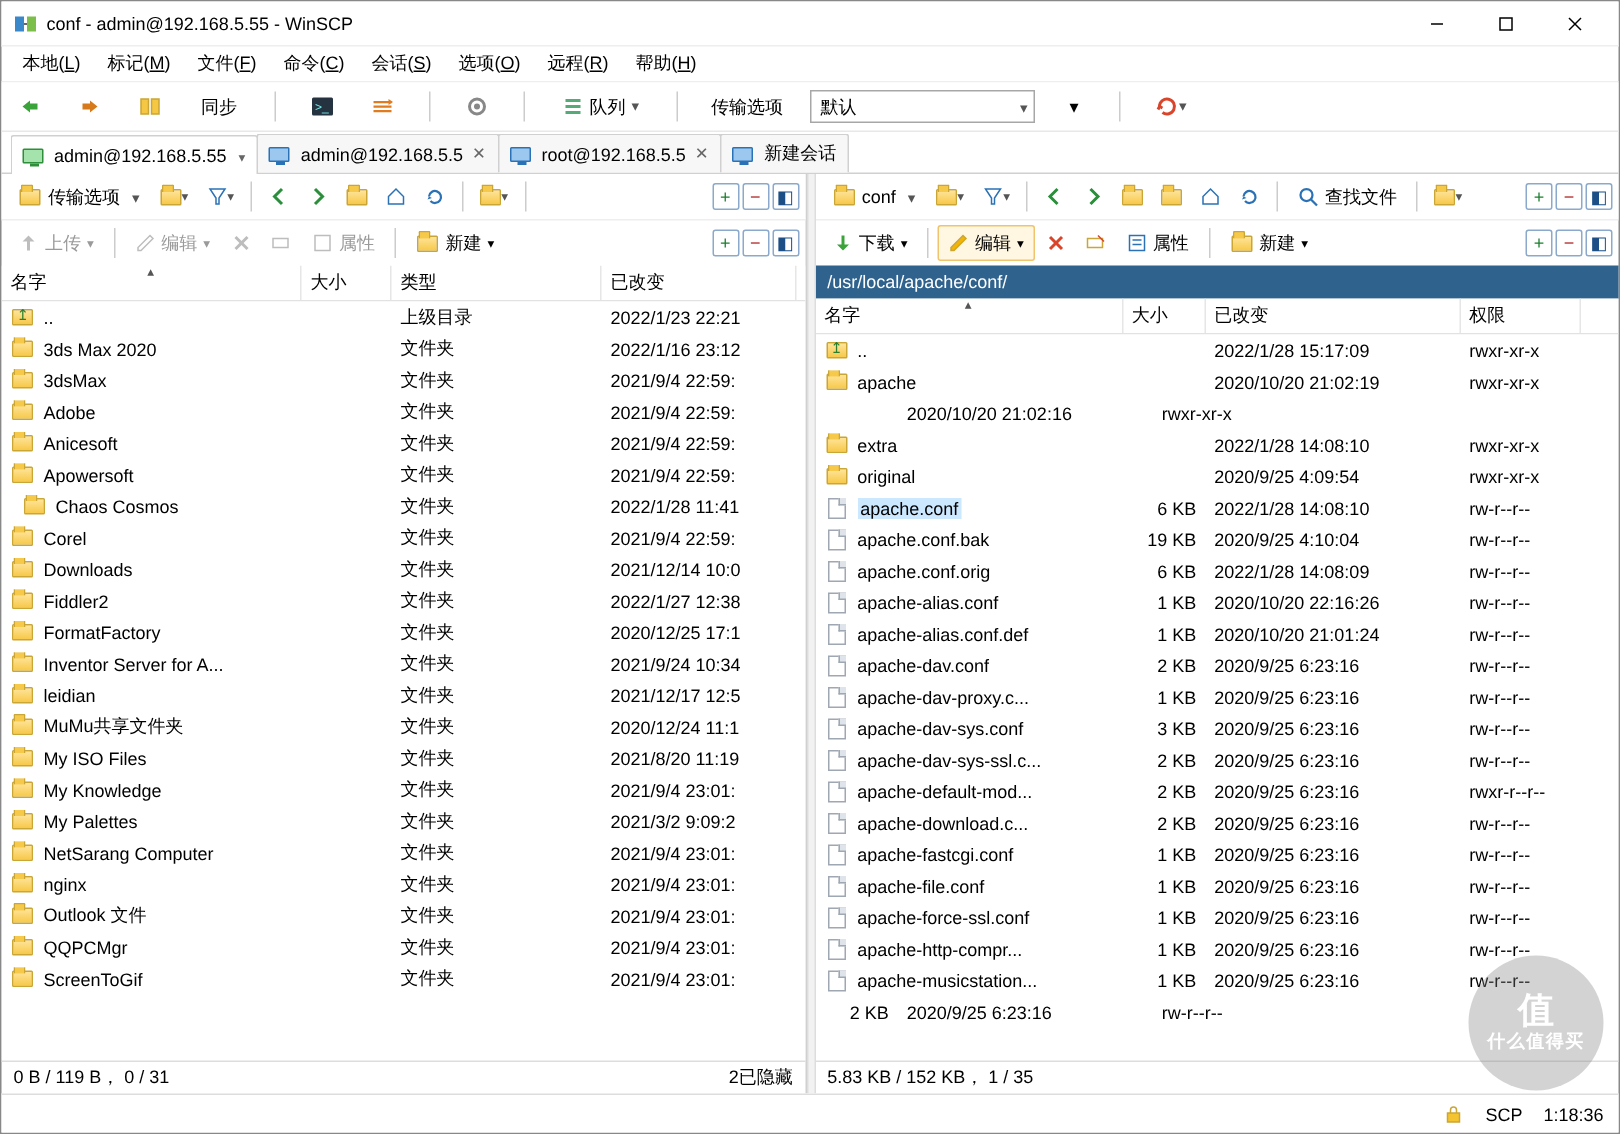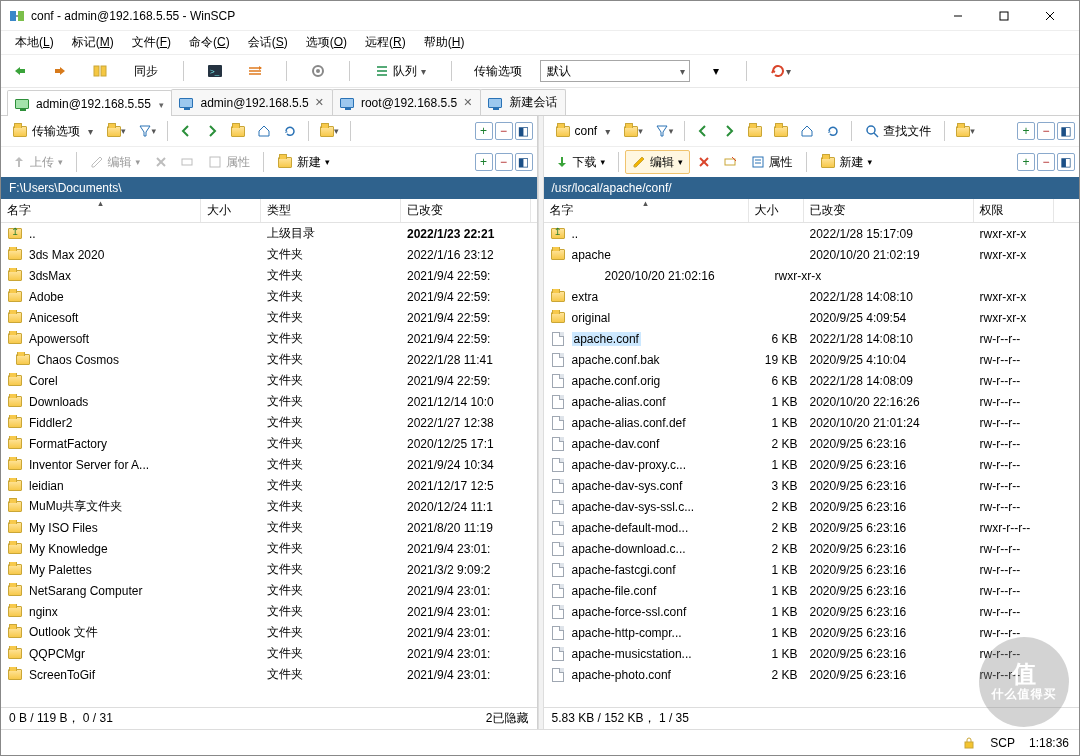--- a/index.html
+++ b/index.html
@@ -324,42 +324,39 @@
               <span class="i-folder"></span>
             </span>
           <span>新建</span> 
             <span style="font-size:9px">▾</span>
         </span>
         <div style="flex:1"></div>
         <span class="sqbtn plus">+</span>
         <span class="sqbtn minus">−</span>
         <span class="sqbtn">◧</span>
       </div>
-      <div class="pathbar">
-          <span>F:\Users\Documents\</span>
-        </div>
 
       <div class="filelist">
         <div class="cols" id="leftcols">
             <div class="col" style="width: 200px;">名字<span class="sorticon">▴</span></div>
             <div class="col" style="width: 60px;">大小</div>
             <div class="col" style="width: 140px;">类型</div>
             <div class="col" style="width: 130px;">已改变</div>
           </div>
         <div class="rows" id="leftrows">
             <div class="row">
               <div class="cell fname" style="width: 200px;">
                 <span class="ficon">
                   <span class="i-up"></span>
                 </span>
                 <span>..</span>
               </div>
               <div class="cell right" style="width: 60px;"></div>
               <div class="cell" style="width: 140px;">上级目录</div>
-              <div class="cell" style="width: 130px; font-weight: bold;">2022/1/23  22:21</div>
+              <div class="cell" style="width: 130px;">2022/1/23  22:21</div>
             </div>
             <div class="row">
               <div class="cell fname" style="width: 200px;">
                 <span class="ficon">
                   <span class="i-folder"></span>
                 </span>
                 <span>3ds Max 2020</span>
               </div>
               <div class="cell right" style="width: 60px;"></div>
               <div class="cell" style="width: 140px;">文件夹</div>
@@ -941,26 +938,20 @@
                 <span class="ficon">
                   <span class="i-file"></span>
                 </span>
                 <span>apache-musicstation...</span>
               </div>
               <div class="cell right" style="width: 55px;">1 KB</div>
               <div class="cell" style="width: 170px;">2020/9/25 6:23:16</div>
               <div class="cell" style="width: 80px;">rw-r--r--</div>
             </div>
             <div class="row">
-              <div class="cell fname" style="width: 205px;">
-                <span class="ficon">
-                  <span class="i-file"></span>
-                </span>
-                <span>apache-photo.conf</span>
-              </div>
               <div class="cell right" style="width: 55px;">2 KB</div>
               <div class="cell" style="width: 170px;">2020/9/25 6:23:16</div>
               <div class="cell" style="width: 80px;">rw-r--r--</div>
             </div>
           </div>
       </div>
       <div class="panelstatus">
         <span>5.83 KB / 152 KB， 1 / 35</span>
       </div>
     </div>

